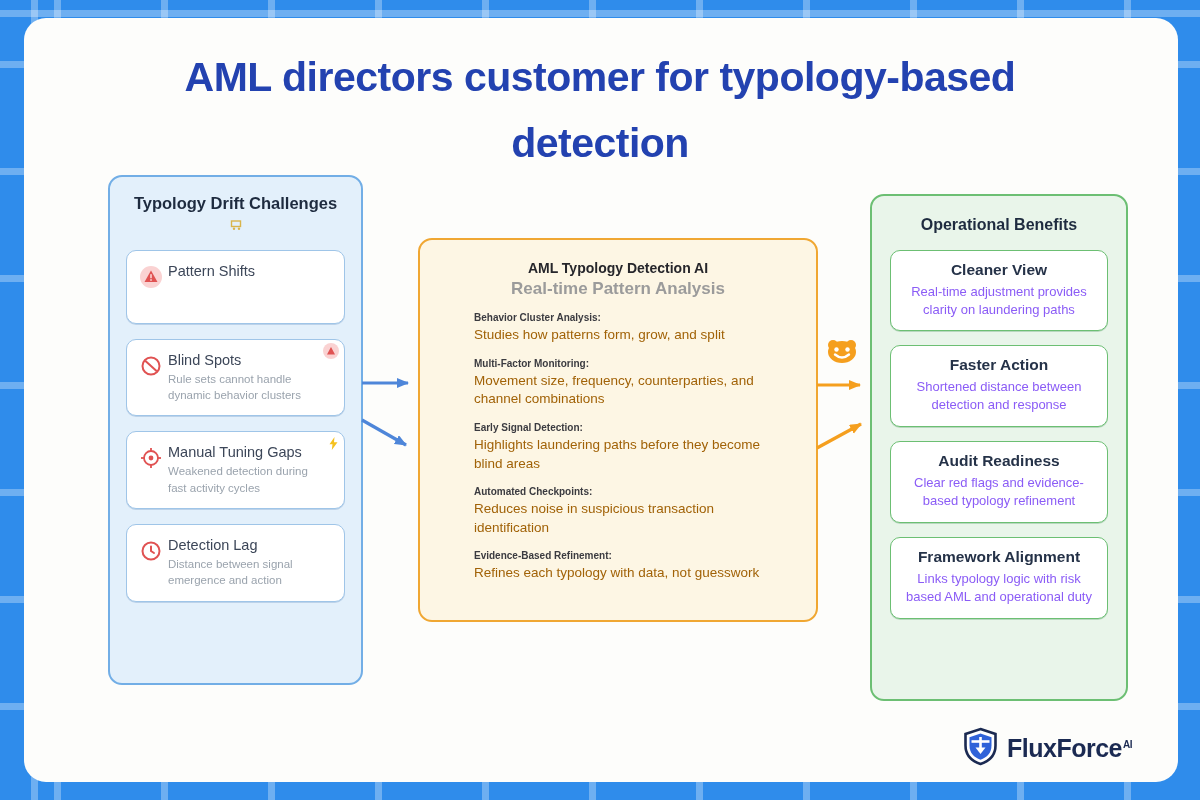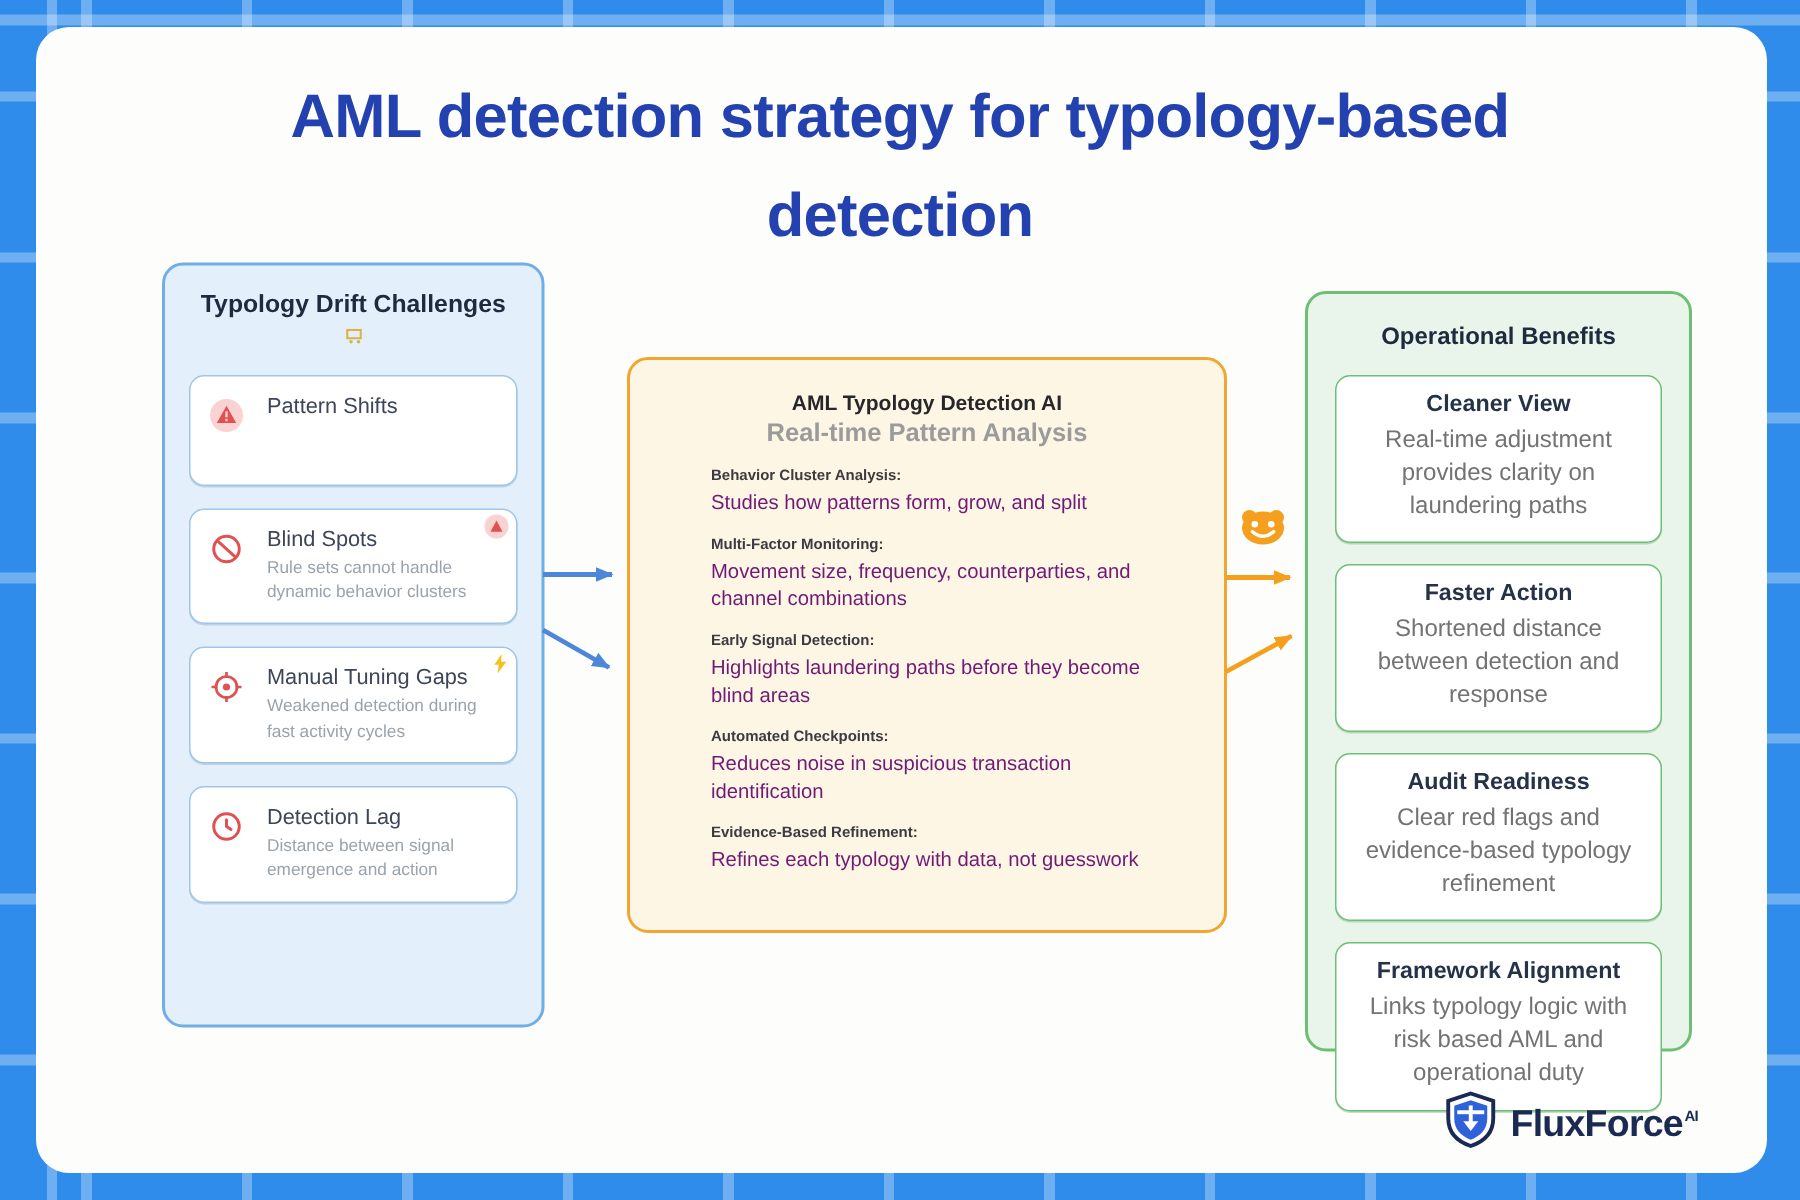--- a/index.html
+++ b/index.html
@@ -32,21 +32,21 @@
     background:#e3f0fb; border:2px solid #72aee6; border-radius:14px;
     padding:16px 16px 0 16px;
   }
   .panel-left h2 {
     text-align:center; font-size:16.5px; font-weight:bold; color:#1e2b3f; line-height:1.32;
   }
   .decor-row { text-align:center; height:18px; margin-top:2px; }
   .lcard {
     position:relative; background:#ffffff; border:1.5px solid #9fc5e8; border-radius:10px;
     padding:12px 24px 12px 12px; margin-top:15px; min-height:74px;
-    display:flex; gap:15px; align-items:flex-start;
+    display:flex; gap:5px; align-items:flex-start;
     box-shadow:0 1px 0 rgba(70,120,180,0.25);
   }
   .lcard .icon-wrap { flex:0 0 24px; padding-top:2px; }
   .lcard .ltitle { font-size:14.5px; color:#3c4658; font-weight:500; margin-bottom:3px; }
   .lcard .ldesc  { font-size:11.5px; color:#9aa3ad; line-height:1.42; }
   .corner-badge {
     position:absolute; top:3px; right:5px; width:16px; height:16px; border-radius:50%;
     background:#fad2d2; display:flex; align-items:center; justify-content:center;
   }
   .corner-bolt { position:absolute; top:4px; right:6px; }
@@ -54,56 +54,56 @@
   
   .panel-center {
     position:absolute; left:418px; top:238px; width:400px; height:384px;
     background:#fdf6e4; border:2.5px solid #f0a732; border-radius:14px;
     padding:20px 24px 0 54px;
   }
   .panel-center .ctitle { text-align:center; font-size:14px; font-weight:bold; color:#26262b; margin-right:30px; }
   .panel-center .csub   { text-align:center; font-size:17px; font-weight:bold; color:#9b9b9b; margin:3px 30px 6px 0; }
   .feature { margin-top:13px; }
   .feature .flabel { font-size:10px; font-weight:bold; color:#3b3b40; margin-bottom:3px; }
-  .feature .ftext  { font-size:13.5px; color:#701a75; line-height:1.38; max-width:330px; }
+  .feature .ftext  { font-size:13.5px; color:#a16207; line-height:1.38; max-width:330px; }
 
   
   .panel-right {
     position:absolute; left:870px; top:194px; width:258px; height:507px;
     background:#e9f5ea; border:2px solid #6cbf73; border-radius:14px;
     padding:18px 18px 0 18px;
   }
   .panel-right h2 {
     text-align:center; font-size:16px; font-weight:bold; color:#1e2b3f; line-height:1.35; margin-bottom:8px;
   }
   .rcard {
     background:#ffffff; border:1.5px solid #6cbf73; border-radius:10px;
     padding:10px 8px 12px 8px; margin-top:14px; text-align:center; min-height:66px;
     box-shadow:0 1px 0 rgba(70,150,90,0.3);
   }
   .rcard .rtitle { font-size:15.5px; font-weight:bold; color:#253248; margin-bottom:4px; }
-  .rcard .rdesc  { font-size:16px; color:#737373; line-height:1.38; padding:0 6px; }
+  .rcard .rdesc  { font-size:13px; color:#8b5cf6; line-height:1.38; padding:0 6px; }
 
   .arrows { position:absolute; }
 
   
   .logo {
     position:absolute; left:962px; top:727px; display:flex; align-items:center; gap:8px;
   }
   .logo .logo-text { font-size:25px; font-weight:bold; color:#1b2a52; letter-spacing:-0.5px; }
   .logo sup { font-size:10px; font-weight:bold; color:#1b2a52; vertical-align:super; margin-left:1px; }
 </style>
 </head>
 <body>
 
 <div id="canvas">
 
   <div class="white-card"></div>
 
-  <div class="main-title">AML detection strategy for typology-based detection</div>
+  <div class="main-title">AML directors customer for typology-based detection</div>
 
   <div class="panel-left">
     <h2>Typology Drift Challenges</h2>
     <div class="decor-row">
       <span>
         <svg width="14" height="12" viewBox="0 0 14 12">
           <rect x="2.5" y="2" width="9" height="5.5" fill="none" stroke="#d9b44a" stroke-width="1.4"></rect>
           <circle cx="5" cy="9.8" r="1.2" fill="#d9b44a"></circle>
           <circle cx="10" cy="9.8" r="1.2" fill="#d9b44a"></circle>
         </svg>

